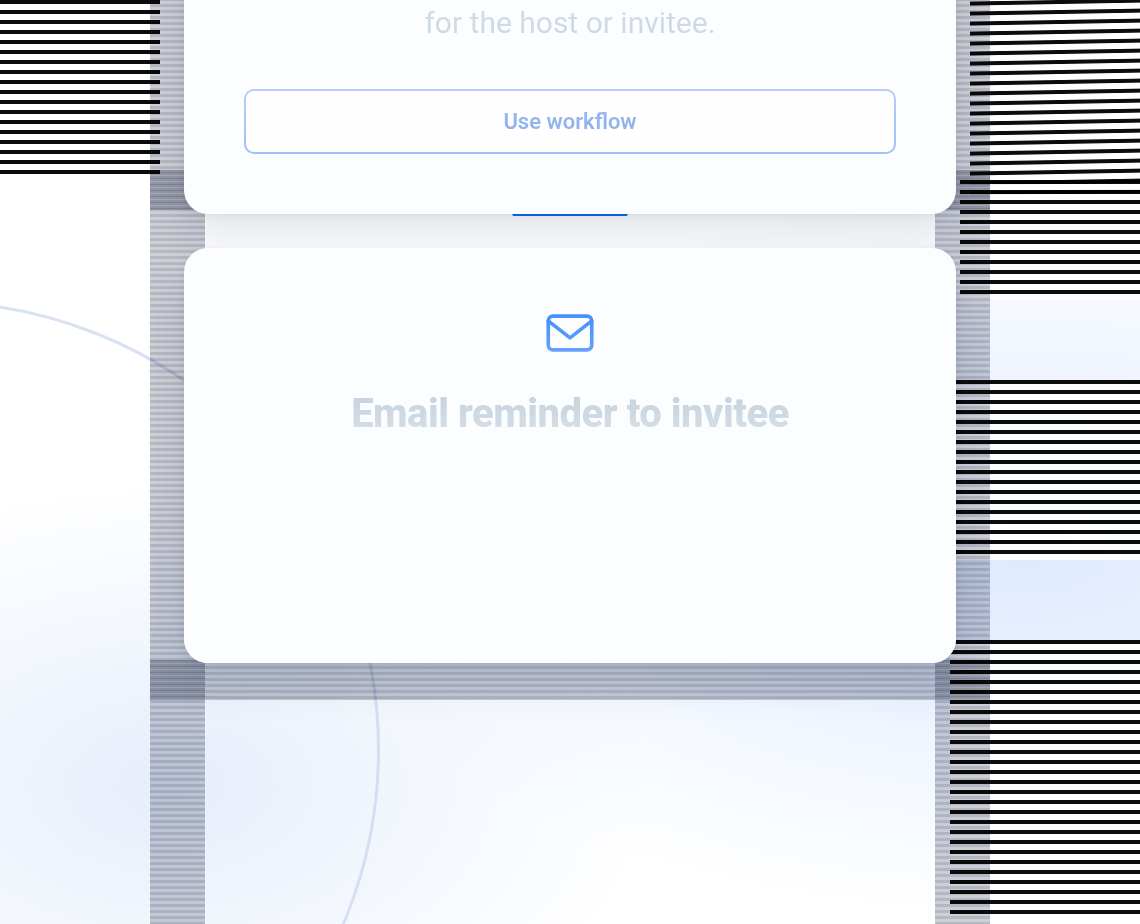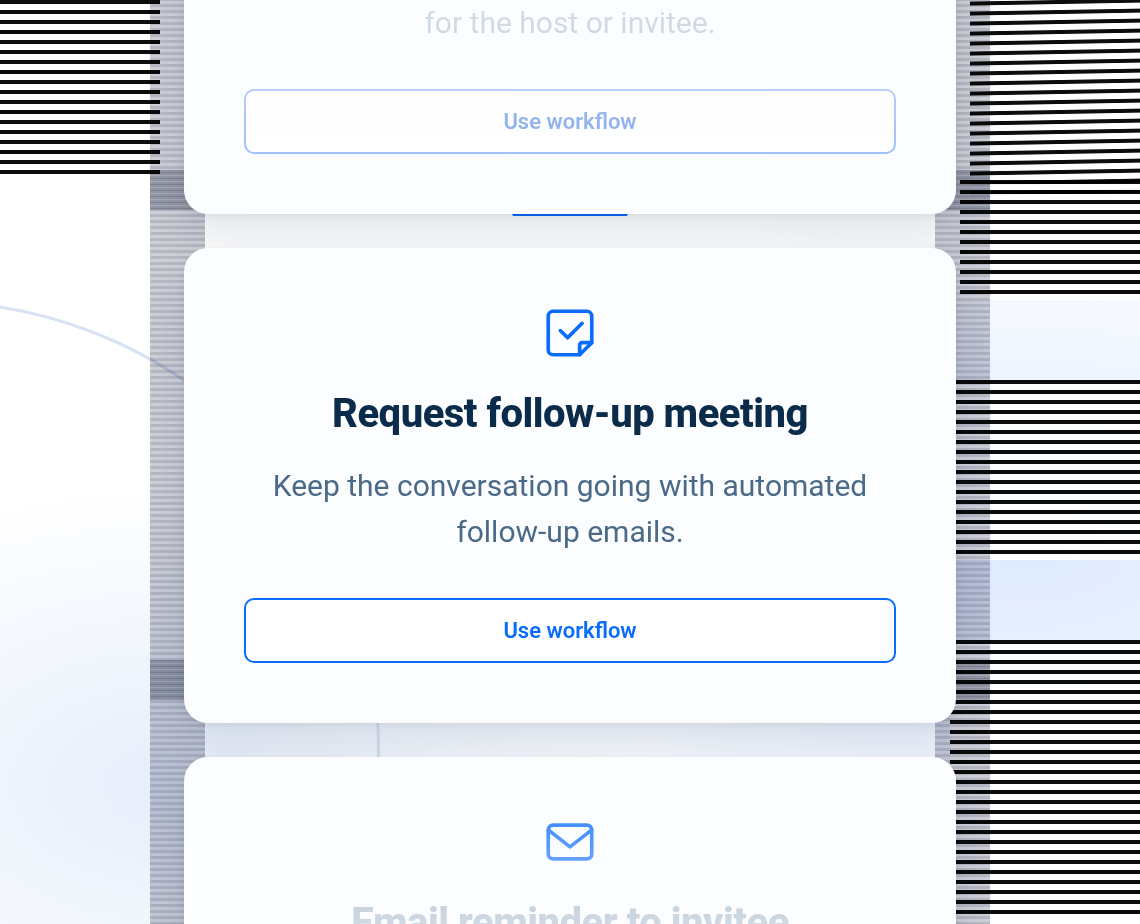--- a/index.html
+++ b/index.html
@@ -165,32 +165,20 @@
 
 <div class="stage">
   <div class="accent-shape"></div>
   <div class="column">
 
     <div class="card ghost" style="padding-top:200px;">
       <p class="card-desc">for the host or invitee.</p>
       <button class="btn">Use workflow</button>
     </div>
 
-    <div class="card">
-      <div class="icon-wrap">
-        <svg viewBox="0 0 48 48" fill="none" stroke="#0a6bff" stroke-width="3" stroke-linecap="round" stroke-linejoin="round">
-          <path d="M10 6 h28 a4 4 0 0 1 4 4 v22 l-10 10 h-22 a4 4 0 0 1 -4 -4 v-28 a4 4 0 0 1 4 -4 z"></path>
-          <path d="M32 42 v-8 a2 2 0 0 1 2 -2 h8"></path>
-          <path d="M16 22 l6 6 l12 -12"></path>
-        </svg>
-      </div>
-      <h2 class="card-title">Request follow-up meeting</h2>
-      <p class="card-desc">Keep the conversation going with automated follow-up emails.</p>
-      <button class="btn">Use workflow</button>
-    </div>
 
     <div class="card ghost-bottom" style="padding-bottom:200px;">
       <div class="icon-wrap">
         <svg viewBox="0 0 48 48" fill="none" stroke="#0a6bff" stroke-width="3" stroke-linecap="round" stroke-linejoin="round">
           <rect x="6" y="10" width="36" height="28" rx="4"></rect>
           <path d="M6 14 l18 14 l18 -14"></path>
         </svg>
       </div>
       <h2 class="card-title">Email reminder to invitee</h2>
     </div>

